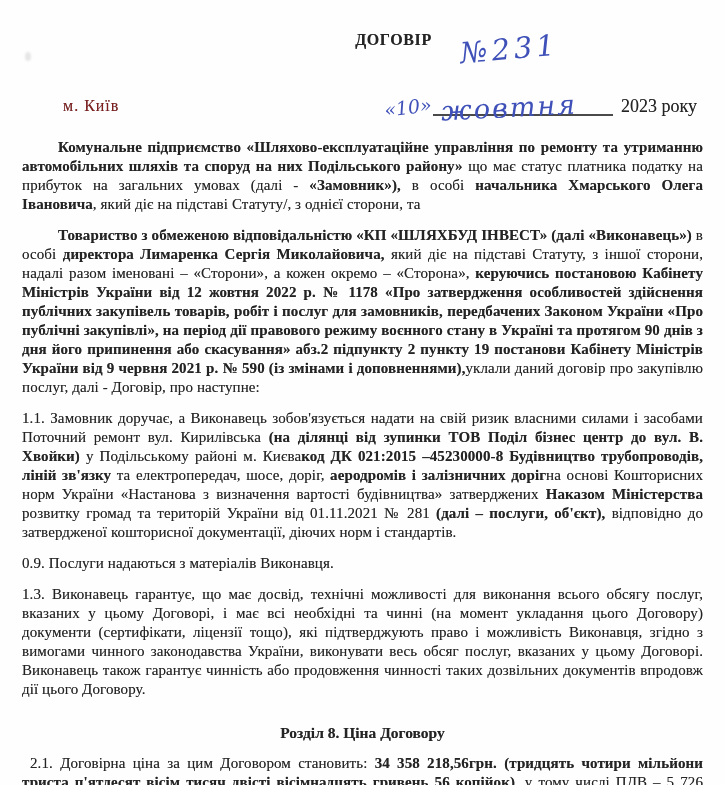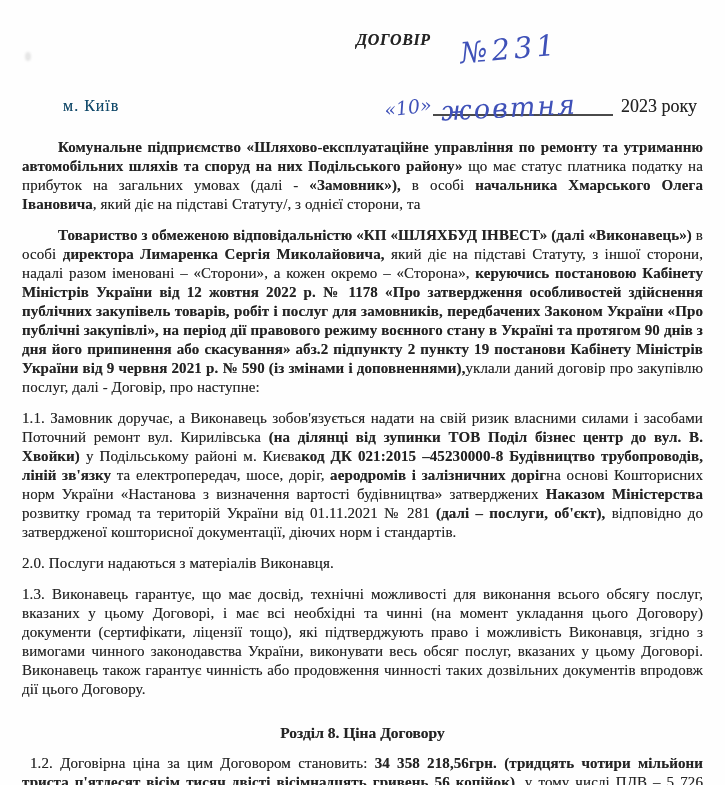--- a/index.html
+++ b/index.html
@@ -18,21 +18,20 @@
   }
   
   .hdr-title {
     margin-top: 30px;
     padding-left: 62px;
     text-align: center;
     font-weight: bold;
     font-size: 16px;
     line-height: 20px;
     letter-spacing: 0.6px;
-    font-style: italic;
   }
   .hdr-subrow {
     position: relative;
     padding-left: 62px;
     text-align: center;
     font-weight: bold;
     font-size: 15.5px;
     line-height: 20px;
     letter-spacing: 0.4px;
     height: 22px;
@@ -50,21 +49,21 @@
     display: flex;
     justify-content: space-between;
     align-items: flex-end;
     margin-top: 20px;
     padding-left: 53px;
     padding-right: 18px;
     font-size: 16px;
     line-height: 20px;
     height: 24px;
   }
-  .city { color: #0c4a6e; letter-spacing: 1px; }
+  .city { color: #7f1d1d; letter-spacing: 1px; }
   .date-area { position: relative; display: inline-flex; align-items: flex-end; white-space: nowrap; }
   .hw-day {
     display: inline-block;
     font-size: 19px;
     transform: rotate(-7deg) translateY(1px);
     margin-right: 2px;
   }
   .date-underline {
     position: relative;
     display: inline-block;
@@ -140,20 +139,20 @@
         <span class="year">2023 року</span>
       </span>
     </div>
   </header>
 
   <main class="body-text">
     <p class="para indent"><b>Комунальне підприємство «Шляхово-експлуатаційне управління по ремонту та утриманню автомобільних шляхів та споруд на них Подільського району»</b><span> що має статус платника податку на прибуток на загальних умовах (далі - </span><b>«Замовник»),</b><span> в особі </span><b>начальника Хмарського Олега Івановича</b><span>, який діє на підставі Статуту/, з однієї сторони, та</span></p>
     <p class="para indent"><b>Товариство з обмеженою відповідальністю «КП «ШЛЯХБУД ІНВЕСТ» (далі «Виконавець»)</b><span> в особі </span><b>директора Лимаренка Сергія Миколайовича,</b><span> який діє на підставі Статуту, з іншої сторони, надалі разом іменовані – «Сторони», а кожен окремо – «Сторона», </span><b>керуючись постановою Кабінету Міністрів України від 12 жовтня 2022 р. № 1178 «Про затвердження особливостей здійснення публічних закупівель товарів, робіт і послуг для замовників, передбачених Законом України «Про публічні закупівлі», на період дії правового режиму воєнного стану в Україні та протягом 90 днів з дня його припинення або скасування» абз.2 підпункту 2 пункту 19 постанови Кабінету Міністрів України від 9 червня 2021 р. № 590 (із змінами і доповненнями),</b><span>уклали даний договір про закупівлю послуг, далі - Договір, про наступне:</span></p>
 
     <p class="para"><span>1.1. Замовник доручає, а Виконавець зобов'язується надати на свій ризик власними силами і засобами Поточний ремонт вул. Кирилівська </span><b>(на ділянці від зупинки ТОВ Поділ бізнес центр до вул. В. Хвойки)</b><span> у Подільському районі м. Києва</span><b>код ДК 021:2015 –45230000-8 Будівництво трубопроводів, ліній зв'язку</b><span> та електропередач, шосе, доріг, </span><b>аеродромів і залізничних доріг</b><span>на основі Кошторисних норм України «Настанова з визначення вартості будівництва» затверджених </span><b>Наказом Міністерства</b><span> розвитку громад та територій України від 01.11.2021  № 281 </span><b>(далі – послуги, об'єкт),</b><span> відповідно до затвердженої кошторисної документації, діючих норм і стандартів.</span></p>
-    <p class="para"><span>2.0. Послуги надаються з матеріалів Виконавця.</span></p>
+    <p class="para"><span>0.9. Послуги надаються з матеріалів Виконавця.</span></p>
     <p class="para"><span>1.3. Виконавець гарантує, що має досвід, технічні можливості для виконання всього обсягу послуг, вказаних у цьому Договорі, і має всі необхідні та чинні (на момент укладання цього Договору) документи (сертифікати, ліцензії тощо), які підтверджують право і можливість Виконавця, згідно з вимогами чинного законодавства України, виконувати весь обсяг послуг, вказаних у цьому Договорі. Виконавець також гарантує чинність або продовження чинності таких дозвільних документів впродовж дії цього Договору.</span></p>
 
     <h2 class="h-sec h-sec2">Розділ 8.  Ціна Договору</h2>
-    <p class="para small-indent"><span>1.2. Договірна ціна за цим Договором становить: </span><b>34 358 218,56грн. (тридцять чотири мільйони триста п'ятдесят вісім тисяч двісті вісімнадцять гривень 56 копійок),</b><span> у тому числі ПДВ – 5 726 369,76 грн. з якої сплачується:</span></p>
+    <p class="para small-indent"><span>2.1. Договірна ціна за цим Договором становить: </span><b>34 358 218,56грн. (тридцять чотири мільйони триста п'ятдесят вісім тисяч двісті вісімнадцять гривень 56 копійок),</b><span> у тому числі ПДВ – 5 726 369,76 грн. з якої сплачується:</span></p>
     <p class="para cut-line"><span>- оплата з ПДВ з бюджетними коштами -  </span><b>34 358 218, 56 грн. (тридцять чотири мільйони триста</b></p>
   </main>
 </div>
 
 </body></html>

